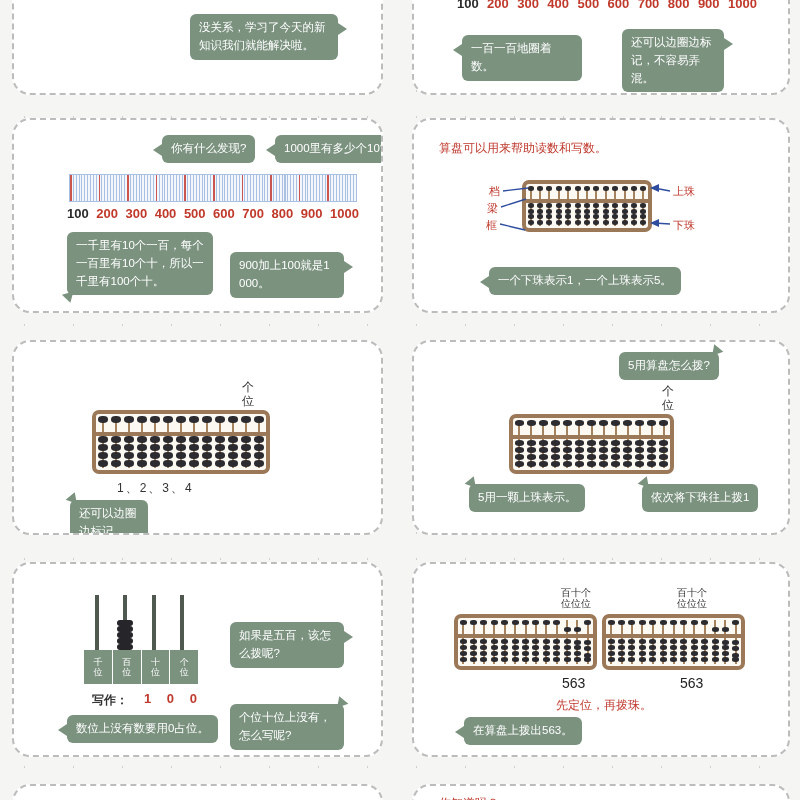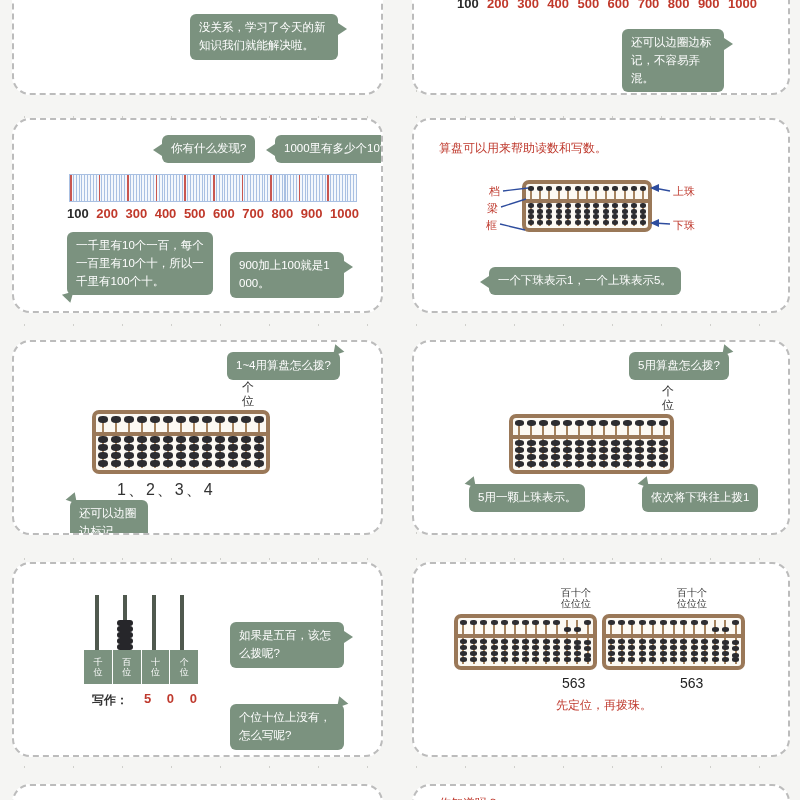--- a/index.html
+++ b/index.html
@@ -56,20 +56,21 @@
         <span class="num-red">200</span>
         <span class="num-red">300</span>
         <span class="num-red">400</span>
         <span class="num-red">500</span>
         <span class="num-red">600</span>
         <span class="num-red">700</span>
         <span class="num-red">800</span>
         <span class="num-red">900</span>
         <span class="num-red">1000</span>
       </div>
+    <div class="bubble tail-l" style="left:48px;top:95px;width:102px">一百一百地圈着数。</div>
     <div class="bubble tail-r" style="left:208px;top:89px;width:84px">还可以边圈边标记，不容易弄混。</div>
   </section>
 
   <section class="card" style="left:12px;top:118px;width:371px;height:195px">
     <div class="bubble tail-l" style="left:148px;top:15px;white-space:nowrap">你有什么发现?</div>
     <div class="bubble tail-l" style="left:261px;top:15px;white-space:nowrap">1000里有多少个10?</div>
     <div class="strip" style="left:55px;top:54px;width:286px;height:26px"></div>
     <div class="numrow" style="left:53px;top:86px;width:292px">
         <span class="num-dark">100</span>
         <span class="num-red">200</span>
@@ -180,21 +181,20 @@
     </svg>
     <span class="abs red" style="left:75px;top:64px;font-size:11px">档</span>
     <span class="abs red" style="left:73px;top:81px;font-size:11px">梁</span>
     <span class="abs red" style="left:72px;top:98px;font-size:11px">框</span>
     <span class="abs red" style="left:259px;top:64px;font-size:11px">上珠</span>
     <span class="abs red" style="left:259px;top:98px;font-size:11px">下珠</span>
     <div class="bubble tail-l" style="left:75px;top:147px;white-space:nowrap">一个下珠表示1，一个上珠表示5。</div>
   </section>
 
   <section class="card" style="left:12px;top:340px;width:371px;height:195px">
-    <div class="bubble tail-tr" style="left:213px;top:10px;white-space:nowrap">1~4用算盘怎么拨?</div>
     <div class="vlabel" style="left:228px;top:38px">
       <span>个</span>
       <span>位</span>
     </div>
     <div class="abacus" style="left:78px;top:68px;width:178px;height:64px">
         <div class="rod" style="left: 5.53846px; top: 2px; width: 2px; height: 52px;"></div>
         <div class="rod" style="left: 18.6154px; top: 2px; width: 2px; height: 52px;"></div>
         <div class="rod" style="left: 31.6923px; top: 2px; width: 2px; height: 52px;"></div>
         <div class="rod" style="left: 44.7692px; top: 2px; width: 2px; height: 52px;"></div>
         <div class="rod" style="left: 57.8462px; top: 2px; width: 2px; height: 52px;"></div>
@@ -266,26 +266,26 @@
         <div class="bead" style="left: 145.385px; top: 45.625px; width: 10px; height: 7px;"></div>
         <div class="bead" style="left: 145.385px; top: 37.875px; width: 10px; height: 7px;"></div>
         <div class="bead" style="left: 145.385px; top: 30.125px; width: 10px; height: 7px;"></div>
         <div class="bead" style="left: 145.385px; top: 22.375px; width: 10px; height: 7px;"></div>
         <div class="bead" style="left: 158.462px; top: 2px; width: 10px; height: 7px;"></div>
         <div class="bead" style="left: 158.462px; top: 45.625px; width: 10px; height: 7px;"></div>
         <div class="bead" style="left: 158.462px; top: 37.875px; width: 10px; height: 7px;"></div>
         <div class="bead" style="left: 158.462px; top: 30.125px; width: 10px; height: 7px;"></div>
         <div class="bead" style="left: 158.462px; top: 22.375px; width: 10px; height: 7px;"></div>
       </div>
-    <div class="abs" style="left:103px;top:138px;font-size:16px;letter-spacing:2px">1、2、3、4</div>
+    <div class="abs" style="left:103px;top:138px;font-size:12px;letter-spacing:2px">1、2、3、4</div>
     <div class="bubble tail-tl" style="left:56px;top:158px;width:60px">还可以边圈边标记。</div>
   </section>
 
   <section class="card" style="left:412px;top:340px;width:378px;height:195px">
-    <div class="bubble tail-tr" style="left:215px;top:10px;white-space:nowrap">5用算盘怎么拨?</div>
+    <div class="bubble tail-tr" style="left:205px;top:10px;white-space:nowrap">5用算盘怎么拨?</div>
     <div class="vlabel" style="left:248px;top:42px">
       <span>个</span>
       <span>位</span>
     </div>
     <div class="abacus" style="left:95px;top:72px;width:165px;height:60px">
         <div class="rod" style="left: 5.03846px; top: 2px; width: 2px; height: 48px;"></div>
         <div class="rod" style="left: 17.1154px; top: 2px; width: 2px; height: 48px;"></div>
         <div class="rod" style="left: 29.1923px; top: 2px; width: 2px; height: 48px;"></div>
         <div class="rod" style="left: 41.2692px; top: 2px; width: 2px; height: 48px;"></div>
         <div class="rod" style="left: 53.3462px; top: 2px; width: 2px; height: 48px;"></div>
@@ -390,21 +390,22 @@
       <div class="pv-cell">
         <span>十</span>
         <span>位</span>
       </div>
       <div class="pv-cell">
         <span>个</span>
         <span>位</span>
       </div>
     </div>
     <span class="abs" style="left:78px;top:128px;font-size:12px;font-weight:bold">写作：</span>
-    <span class="abs red" style="left:130px;top:127px;font-size:13px;font-weight:bold;letter-spacing:6px">5 0 0</span>
+    <span class="abs red" style="left:130px;top:127px;font-size:13px;font-weight:bold;letter-spacing:6px">1 0 0</span>
+    <div class="bubble tail-l" style="left:53px;top:151px;white-space:nowrap">数位上没有数要用0占位。</div>
     <div class="bubble tail-tr" style="left:216px;top:140px;width:96px">个位十位上没有，怎么写呢?</div>
     <div class="bubble tail-r" style="left:216px;top:58px;width:96px">如果是五百，该怎么拨呢?</div>
   </section>
 
   <section class="card" style="left:412px;top:562px;width:378px;height:195px">
     <div class="collabel" style="left:138px;top:23px;width:48px">
       <span style="display:block">百十个</span>
       <span style="display:block">位位位</span>
     </div>
     <div class="collabel" style="left:254px;top:23px;width:48px">
@@ -569,20 +570,21 @@
         <div class="bead" style="left: 115.923px; top: 26.875px; width: 7px; height: 5px;"></div>
         <div class="bead" style="left: 126.308px; top: 2px; width: 7px; height: 5px;"></div>
         <div class="bead" style="left: 126.308px; top: 22px; width: 7px; height: 5px;"></div>
         <div class="bead" style="left: 126.308px; top: 28.25px; width: 7px; height: 5px;"></div>
         <div class="bead" style="left: 126.308px; top: 34.5px; width: 7px; height: 5px;"></div>
         <div class="bead" style="left: 126.308px; top: 39.375px; width: 7px; height: 5px;"></div>
       </div>
     <span class="val563" style="left:148px;top:111px">563</span>
     <span class="val563" style="left:266px;top:111px">563</span>
     <div class="redtitle" style="left:130px;top:133px;width:120px;text-align:center">先定位，再拨珠。</div>
+    <div class="bubble tail-l" style="left:50px;top:153px;white-space:nowrap">在算盘上拨出563。</div>
   </section>
 
   <section class="card" style="left:12px;top:784px;width:371px;height:150px"></section>
   <section class="card" style="left:412px;top:784px;width:378px;height:150px">
     <div class="redtitle" style="left:25px;top:9px">你知道吗？</div>
   </section>
 
 </div>
 
 </body></html>

